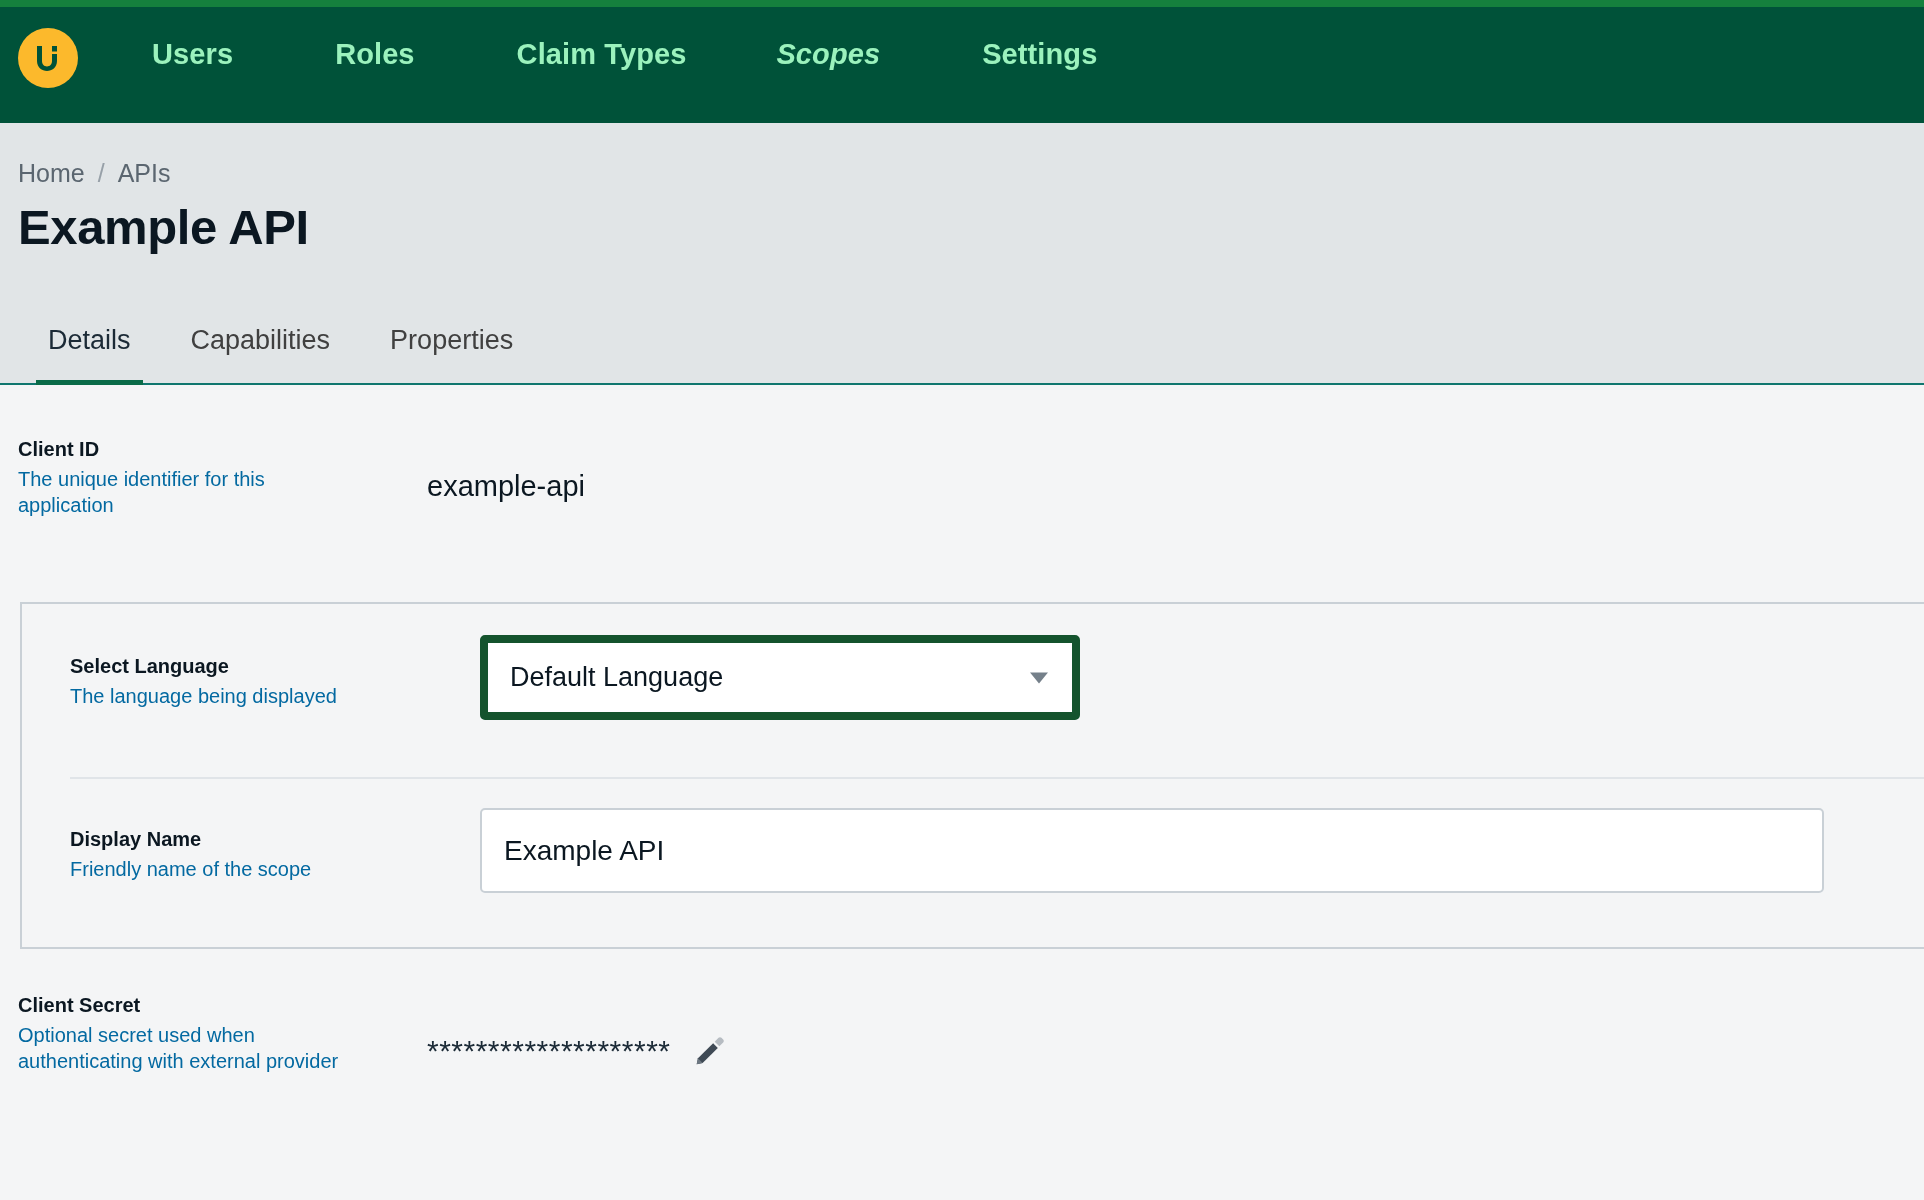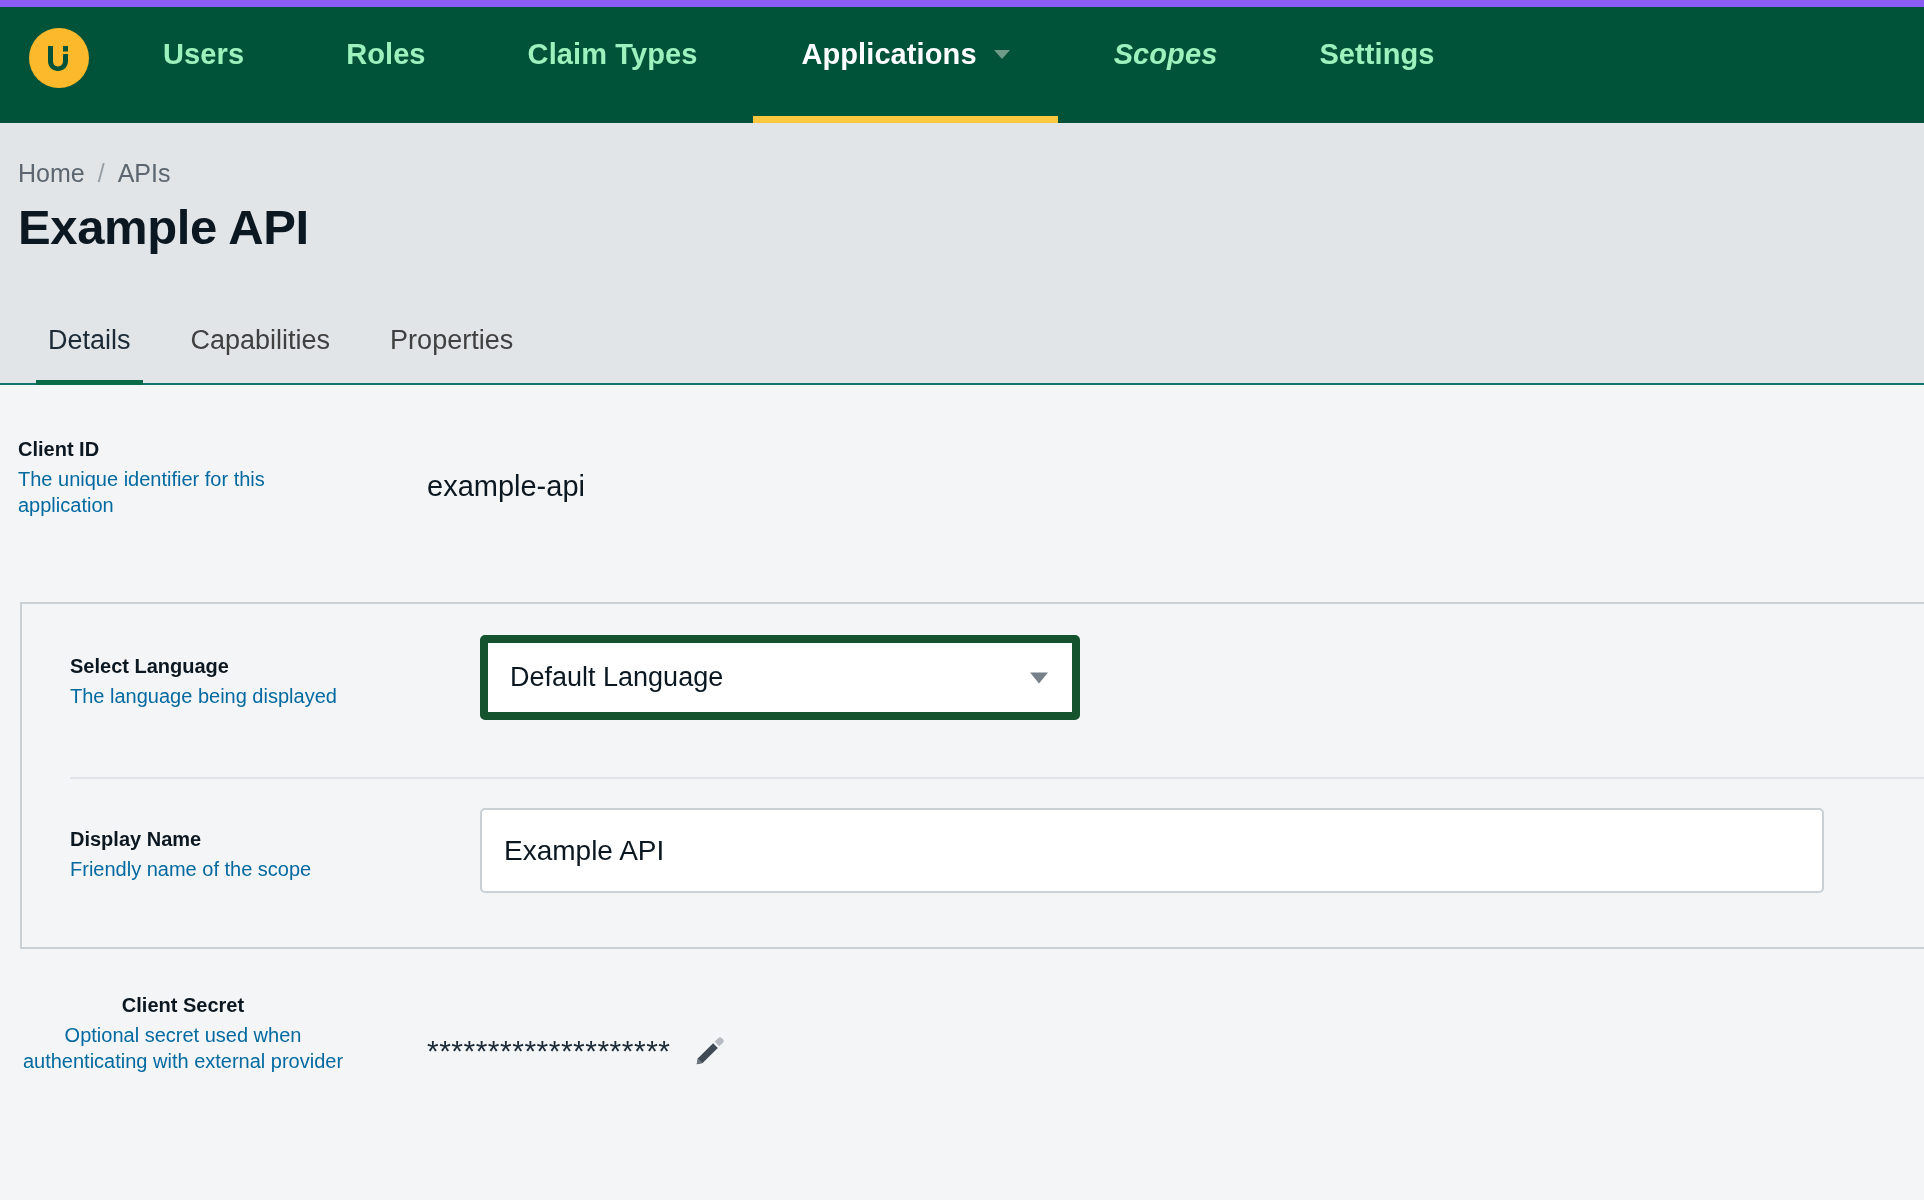--- a/index.html
+++ b/index.html
@@ -13,22 +13,21 @@
     -webkit-font-smoothing: antialiased;
   }
 
   
   .navbar {
     position: absolute;
     top: 0; left: 0;
     width: 1924px;
     height: 123px;
     background: #005239;
-    border-top: 7px solid #8b5cf6;
-    padding-left: 11px;
+    border-top: 7px solid #15803d;
   }
   .nav-inner {
     position: relative;
     height: 116px;
     display: flex;
     align-items: flex-start;
   }
 
   .logo {
     position: absolute;
@@ -297,21 +296,20 @@
     left: 0;
     top: 608px;
     width: 1924px;
     height: 180px;
   }
   .secret-label {
     position: absolute;
     left: 18px;
     top: 0;
     width: 330px;
-    text-align: center;
   }
   .secret-value-wrap {
     position: absolute;
     left: 427px;
     top: 41px;
     display: flex;
     align-items: center;
   }
   .secret-stars {
     font-size: 30px;
@@ -350,25 +348,20 @@
       </div>
 
       <div class="nav-item ni-roles">
         <span class="lbl">Roles</span>
       </div>
 
       <div class="nav-item ni-claimtypes">
         <span class="lbl">Claim Types</span>
       </div>
 
-      <div class="nav-item ni-applications active">
-        <span class="lbl">Applications</span>
-        <span class="caret-nav"></span>
-        <span class="underline"></span>
-      </div>
 
       <div class="nav-item ni-scopes">
         <span class="lbl">Scopes</span>
       </div>
 
       <div class="nav-item ni-settings">
         <span class="lbl">Settings</span>
       </div>
 
     </div>

